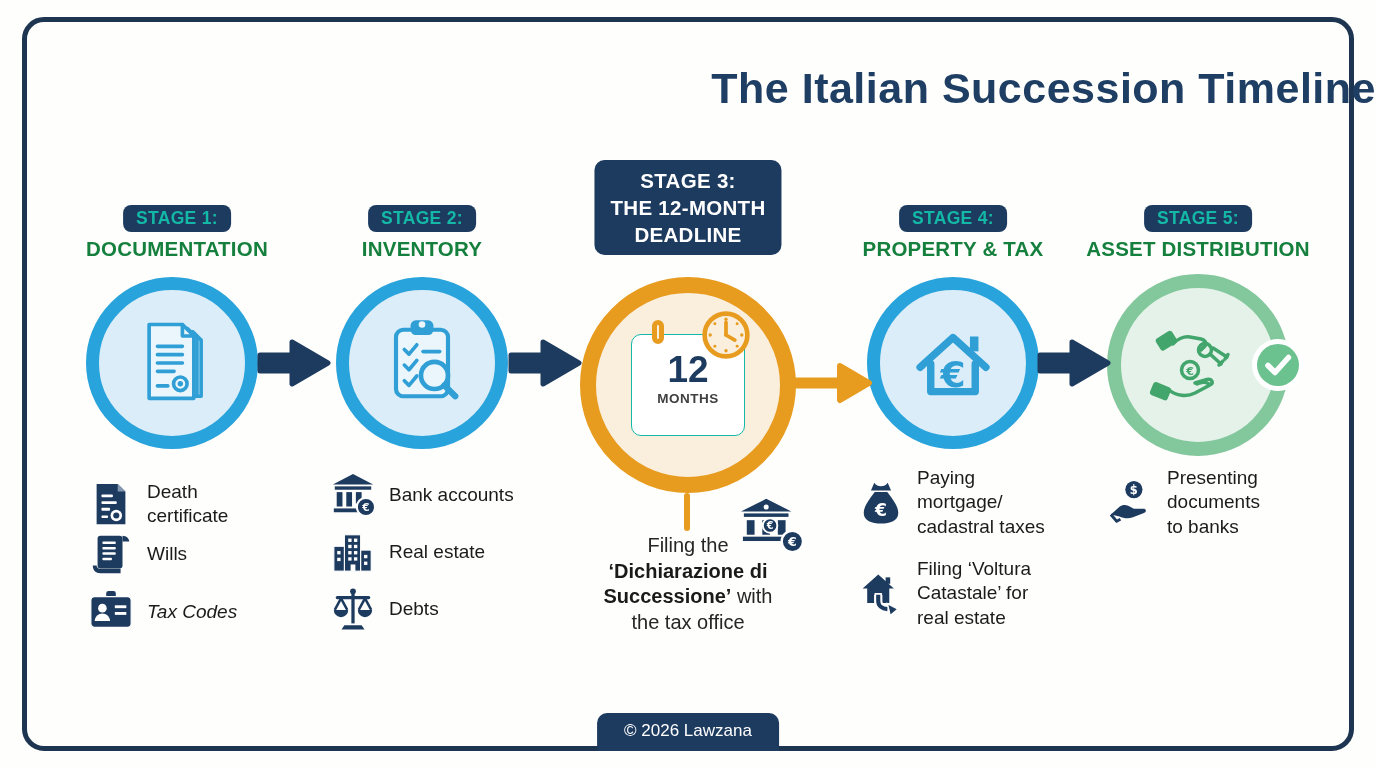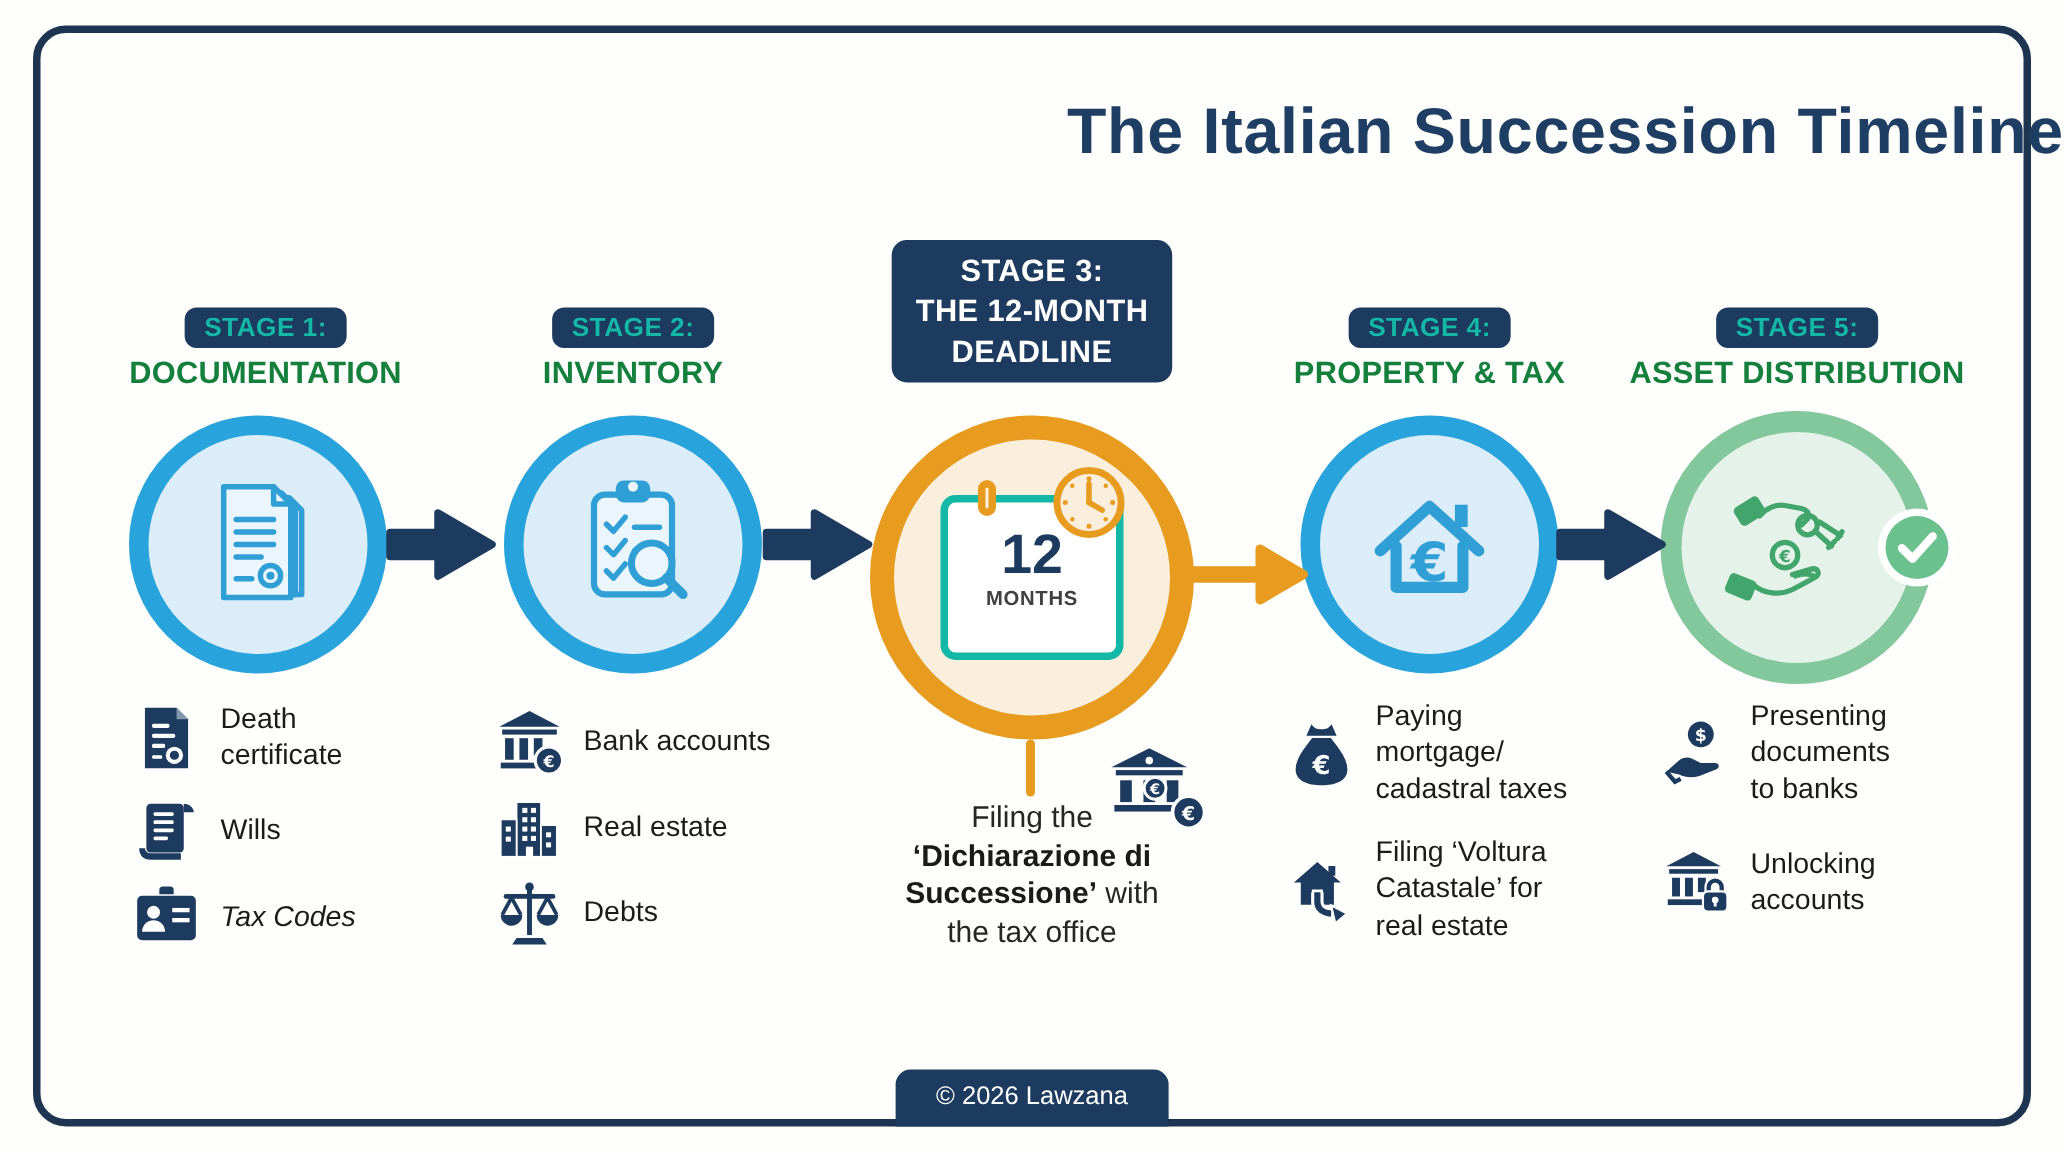--- a/index.html
+++ b/index.html
@@ -16,21 +16,21 @@
          font-weight:bold;font-size:20.5px;text-align:center;line-height:27px;padding:7px 16px;border-radius:10px;
          white-space:nowrap;letter-spacing:.3px;}
   .circle{position:absolute;border-radius:50%;box-sizing:border-box;display:flex;align-items:center;justify-content:center;}
   .c-blue{width:172px;height:172px;border:13px solid #29a3dc;background:#daedf8;}
   .c-orange{width:216px;height:216px;border:16px solid #e89c1f;background:#faeedd;}
   .c-green{width:182px;height:182px;border:14px solid #83c79c;background:#e4f2e9;}
   .arrow{position:absolute;}
   .item{position:absolute;display:flex;align-items:center;gap:13px;}
   .item svg{width:46px;height:46px;flex:0 0 auto;}
   .item-text{font-size:19px;color:#1b1b1b;white-space:pre-line;line-height:1.28;}
-  .calendar{position:relative;width:112px;height:100px;background:#fff;border:5px solid #14b8a6;border-radius:10px;
+  .calendar{position:relative;width:112px;height:100px;background:#fff;border:1px solid #14b8a6;border-radius:10px;
             text-align:center;box-sizing:content-box;}
   .cal-pin{position:absolute;left:20px;top:-15px;width:12px;height:24px;border:5px solid #e89c1f;border-radius:7px;
            background:#faeedd;box-sizing:border-box;}
   .cal-num{margin-top:16px;font-size:37px;font-weight:bold;color:#1d3a5f;line-height:1;}
   .cal-unit{margin-top:3px;font-size:13.5px;font-weight:bold;color:#404040;letter-spacing:.5px;}
   .clock{position:absolute;right:-8px;top:-26px;width:52px;height:52px;z-index:3;}
   .connector{position:absolute;left:684px;top:493px;width:6px;height:38px;background:#e89c1f;border-radius:3px;}
   .s3-desc{position:absolute;left:688px;top:533px;transform:translateX(-50%);width:260px;text-align:center;
            font-size:20px;line-height:25.5px;color:#262626;}
   .s3-desc .bold{font-weight:bold;color:#1a1a1a;}
@@ -189,21 +189,21 @@
     <text x="54" y="50" font-size="13" font-weight="bold" fill="#fff" text-anchor="middle" font-family="DejaVu Sans, sans-serif">€</text>
   </svg>
 
   <div class="s3-desc">
     <div>Filing the</div>
     <div class="bold">‘Dichiarazione di</div>
     <div><span class="bold">Successione’</span><span class="keep-space"> with</span></div>
     <div>the tax office</div>
   </div>
 
-  <div class="item" style="left:88px;top:468px;">
+  <div class="item" style="left:88px;top:480px;">
     <svg viewBox="0 0 48 48">
       <path d="M9 3h22l8 8v34H9z" fill="#1d3a5f"></path>
       <path d="M31 3v8h8z" fill="#8198b0"></path>
       <g fill="#fff">
         <rect x="14" y="14" width="12" height="3" rx="1"></rect>
         <rect x="14" y="21" width="16" height="3" rx="1"></rect>
         <rect x="14" y="28" width="9" height="3" rx="1"></rect>
         <rect x="14" y="36" width="7" height="2.5" rx="1"></rect>
       </g>
       <circle cx="29.5" cy="36" r="6" fill="#fff"></circle>
@@ -320,32 +320,15 @@
     <svg viewBox="0 0 48 48">
       <circle cx="27" cy="11" r="9" fill="#1d3a5f"></circle>
       <text x="27" y="15.5" font-size="12" font-weight="bold" fill="#fff" text-anchor="middle" font-family="DejaVu Sans, sans-serif">$</text>
       <path d="M3 37l9-8c2.5-2 6-2.5 9-1l6 3h10c3 0 3.5 3.5.5 4.5L26 40c-5 1.5-10 1-14-1z" fill="#1d3a5f"></path>
       <path d="M3 37l6 7 4-2" fill="none" stroke="#1d3a5f" stroke-width="3"></path>
     </svg>
     <div class="item-text">Presenting
 documents
 to banks</div>
   </div>
-  <div class="item" style="left:1108px;top:565px;">
-    <svg viewBox="0 0 48 48">
-      <path d="M22 2l19 10H3z" fill="#1d3a5f"></path>
-      <rect x="5" y="14" width="34" height="3.2" fill="#1d3a5f"></rect>
-      <rect x="7" y="20" width="5.5" height="13" fill="#1d3a5f"></rect>
-      <rect x="16" y="20" width="5.5" height="13" fill="#1d3a5f"></rect>
-      <rect x="25" y="20" width="5.5" height="10" fill="#1d3a5f"></rect>
-      <rect x="4" y="35" width="26" height="4" fill="#1d3a5f"></rect>
-      <path d="M32.5 30v-3.5a4.5 4.5 0 0 1 9 0V30" fill="none" stroke="#fff" stroke-width="6"></path>
-      <path d="M32.5 30v-3.5a4.5 4.5 0 0 1 9 0V30" fill="none" stroke="#1d3a5f" stroke-width="3"></path>
-      <rect x="28.5" y="29.5" width="17" height="14" rx="3.5" fill="#1d3a5f" stroke="#fff" stroke-width="1.5"></rect>
-      <circle cx="37" cy="35.5" r="2.3" fill="#fff"></circle>
-      <rect x="36" y="36" width="2" height="4" fill="#fff"></rect>
-    </svg>
-    <div class="item-text">Unlocking
-accounts</div>
-  </div>
 
   <div class="footer">© 2026 Lawzana</div>
 </div>
 
 </body></html>

